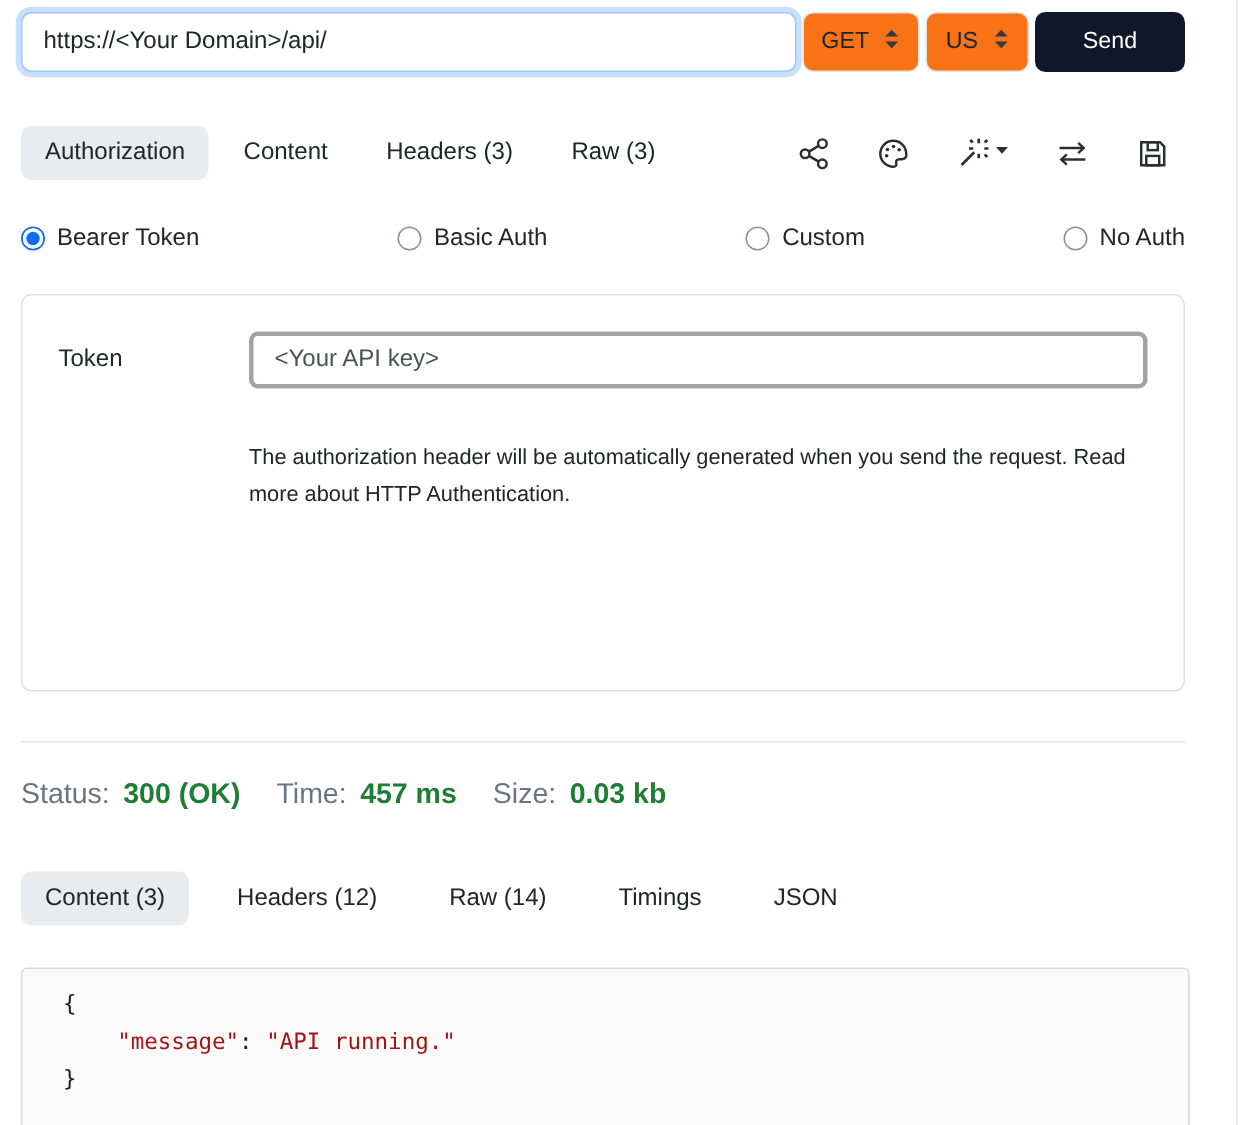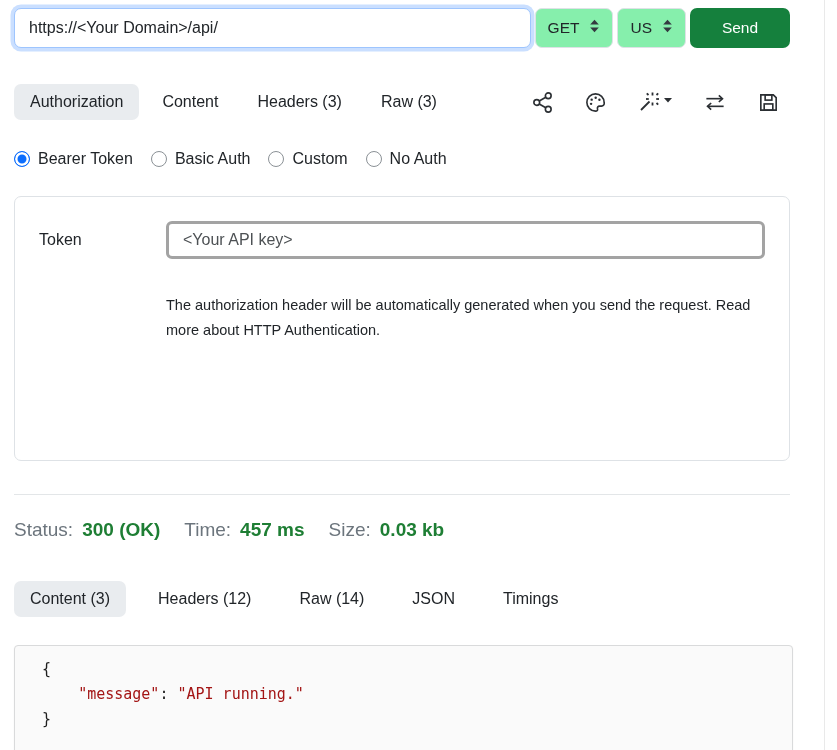--- a/index.html
+++ b/index.html
@@ -35,28 +35,28 @@
     border-radius: 7px;
     outline: none;
     box-shadow: 0 0 0 3.5px rgba(13,110,253,.22);
   }
   .select-box {
     display: flex; align-items: center; gap: 10px;
     height: 40px;
     padding: 0 12px;
     border: 1px solid #dee2e6;
     border-radius: 7px;
-    background: #86efac;
+    background: #f97316;
     font-size: 15.5px;
     color: #212529;
     cursor: pointer;
   }
   .send-btn {
     width: 100px; height: 40px;
-    background: #15803d;
+    background: #0f172a;
     color: #fff;
     font: 15.5px "Liberation Sans", sans-serif;
     border: none;
     border-radius: 7px;
     cursor: pointer;
   }
 
   
   .tabs-row { display: flex; align-items: center; margin-top: 36px; }
   .tab {
@@ -67,21 +67,21 @@
     cursor: pointer;
     white-space: nowrap;
   }
   .tab + .tab { margin-left: 7px; }
   .tab.active { background: #e9ecef; }
   .icon-group { margin-left: auto; display: flex; align-items: center; gap: 30px; padding-right: 10px; }
   .icon-btn { display: flex; align-items: center; color: #2b2f33; cursor: pointer; }
   .icon-btn svg { display: block; }
 
   
-  .radio-row { display: flex; align-items: center; gap: 18px; margin-top: 30px; }
+  .radio-row { display: flex; align-items: center; gap: 18px; margin-top: 30px; justify-content: space-between; }
   .radio-opt { display: flex; align-items: center; gap: 8px; font-size: 16px; cursor: pointer; }
   .radio-dot {
     width: 16px; height: 16px; border-radius: 50%;
     border: 1.5px solid #8b9196; background: #fff; flex: none;
   }
   .radio-dot.checked {
     border: 1.5px solid #0d6efd;
     background: #0d6efd;
     box-shadow: inset 0 0 0 2.5px #fff;
   }
@@ -277,22 +277,22 @@
       <div class="status-pair">
         <span class="lbl">Size:</span>
         <span class="val">0.03 kb</span>
       </div>
     </div>
 
     <div class="tabs-row resp-tabs">
       <div class="tab active">Content (3)</div>
       <div class="tab">Headers (12)</div>
       <div class="tab">Raw (14)</div>
+      <div class="tab">Timings</div>
       <div class="tab">JSON</div>
-      <div class="tab">Timings</div>
     </div>
 
     <div class="code-block">
       <pre><span>{</span>
 <span>    </span><span class="json-str">"message"</span><span>: </span><span class="json-str">"API running."</span>
 <span>}</span></pre>
     </div>
 
   </div>
 </div>

